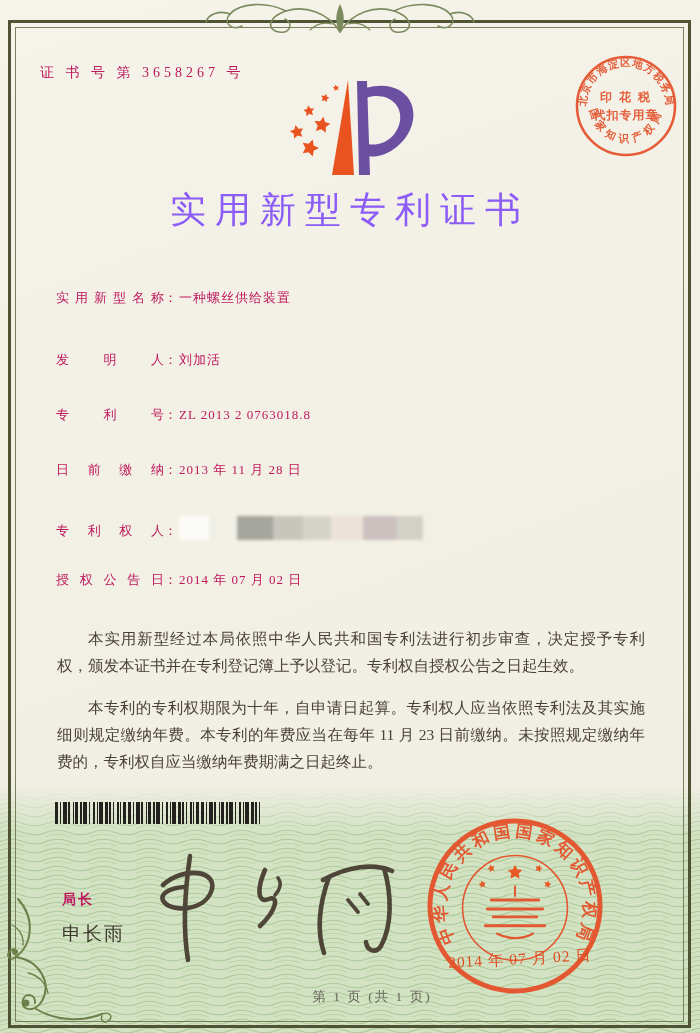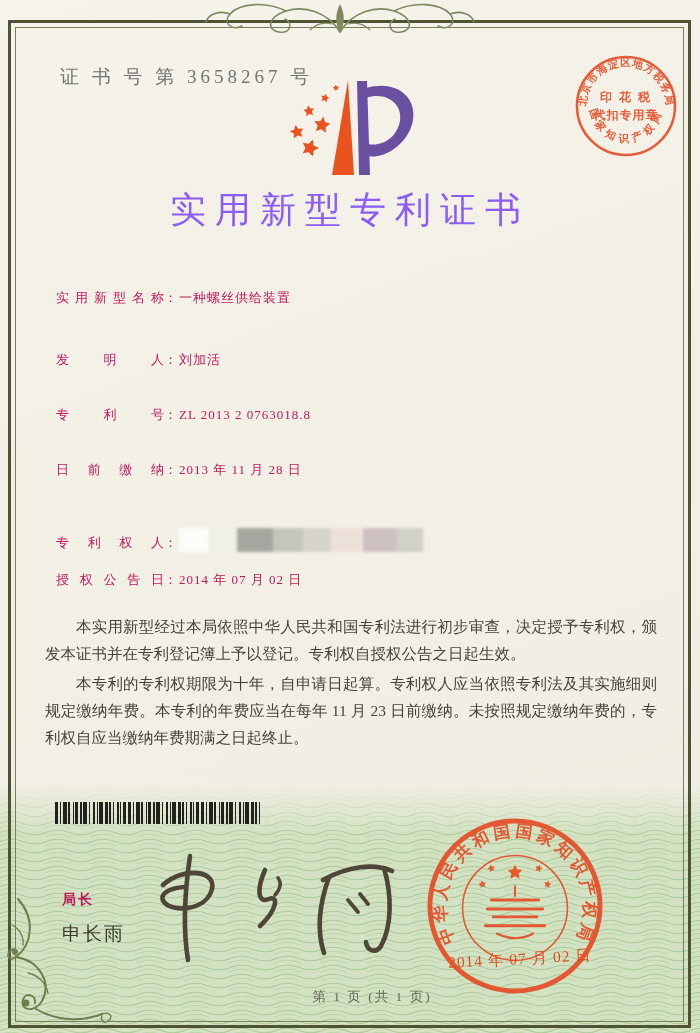--- a/index.html
+++ b/index.html
@@ -11,45 +11,45 @@
   }
   .paper-tint{
     position:absolute;inset:0;
     background:linear-gradient(160deg,#f5f3ea 0%,#f2efe4 55%,#efece0 100%);
   }
   
   .frame-outer{position:absolute;left:8px;right:9px;top:20px;bottom:5px;border:3px solid #4e5433;}
   .frame-inner{position:absolute;left:15px;right:16px;top:27px;bottom:11px;border:1px solid #7a7f5c;}
   
   .cert-no{
-    position:absolute;left:60px;top:64px;font-size:19px;letter-spacing:4px;color:#737373;
+    position:absolute;left:40px;top:64px;font-size:14px;letter-spacing:4px;color:#be185d;
   }
   .title{
     position:absolute;left:0;right:0;top:186px;text-align:center;
     font-size:36px;font-weight:normal;letter-spacing:9px;color:#8b5cf6;
   }
   
   .field-row{position:absolute;left:56px;font-size:13px;color:#be185d;white-space:nowrap;}
   .flabel{display:inline-block;width:108px;text-align:justify;text-align-last:justify;vertical-align:bottom;}
   .fcolon{display:inline-block;margin-right:2px;}
   .fvalue{letter-spacing:1px;}
   .row-name{top:289px;}
   .row-inventor{top:351px;}
   .row-patno{top:406px;}
   .row-filing{top:461px;}
-  .row-patentee{top:516px;margin-top:12px;}
+  .row-patentee{top:516px;}
   .row-grant{top:571px;}
   .redact-wrap{display:inline-flex;gap:0;vertical-align:-5px;filter:blur(1.4px);}
   .redact-wrap i{display:inline-block;height:24px;}
   
   .body-text{
     position:absolute;left:42px;right:40px;top:610px;
     font-size:15.5px;line-height:27px;text-align:justify;color:#4a423a;
   }
-  .body-text p{margin:3px;text-indent:2em;}
+  .body-text p{margin:15px;text-indent:2em;}
   
   .band{position:absolute;left:0;right:0;top:783px;bottom:0;}
   .band-fade{position:absolute;left:0;right:0;top:783px;height:52px;
     background:linear-gradient(#f2efe4,rgba(242,239,228,0));}
   .barcode{position:absolute;left:55px;top:802px;}
   .sig-role{position:absolute;left:62px;top:891px;font-size:14px;color:#be185d;letter-spacing:2px;font-weight:bold;}
   .sig-name{position:absolute;left:62px;top:921px;font-size:19px;color:#3e382e;letter-spacing:2px;}
   .signature{position:absolute;left:128px;top:850px;}
   .footer{position:absolute;left:0;right:0;top:988px;text-align:center;font-size:13.5px;color:#67665a;letter-spacing:2px;padding-left:44px;}
   

